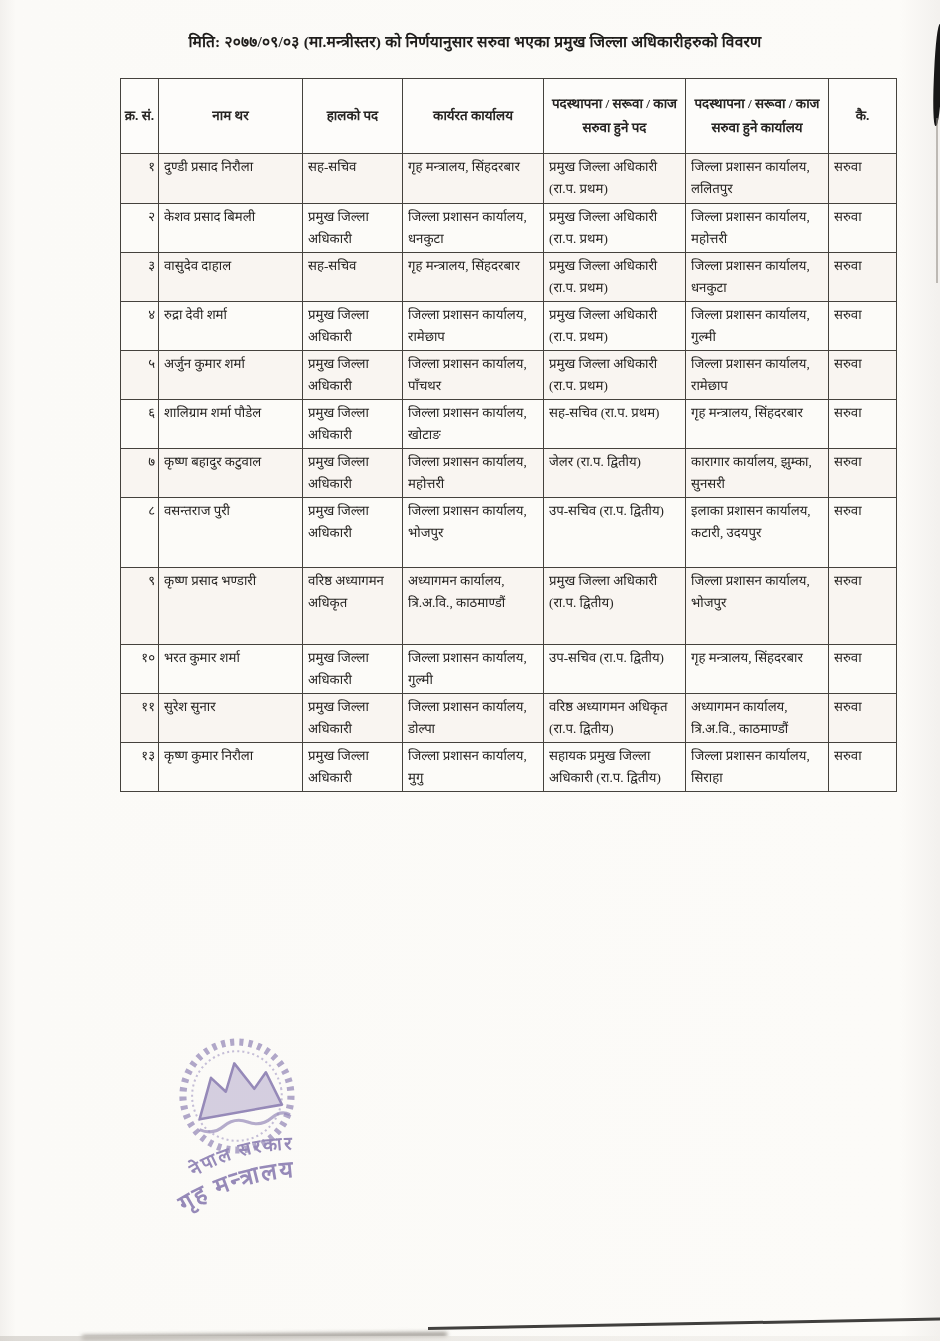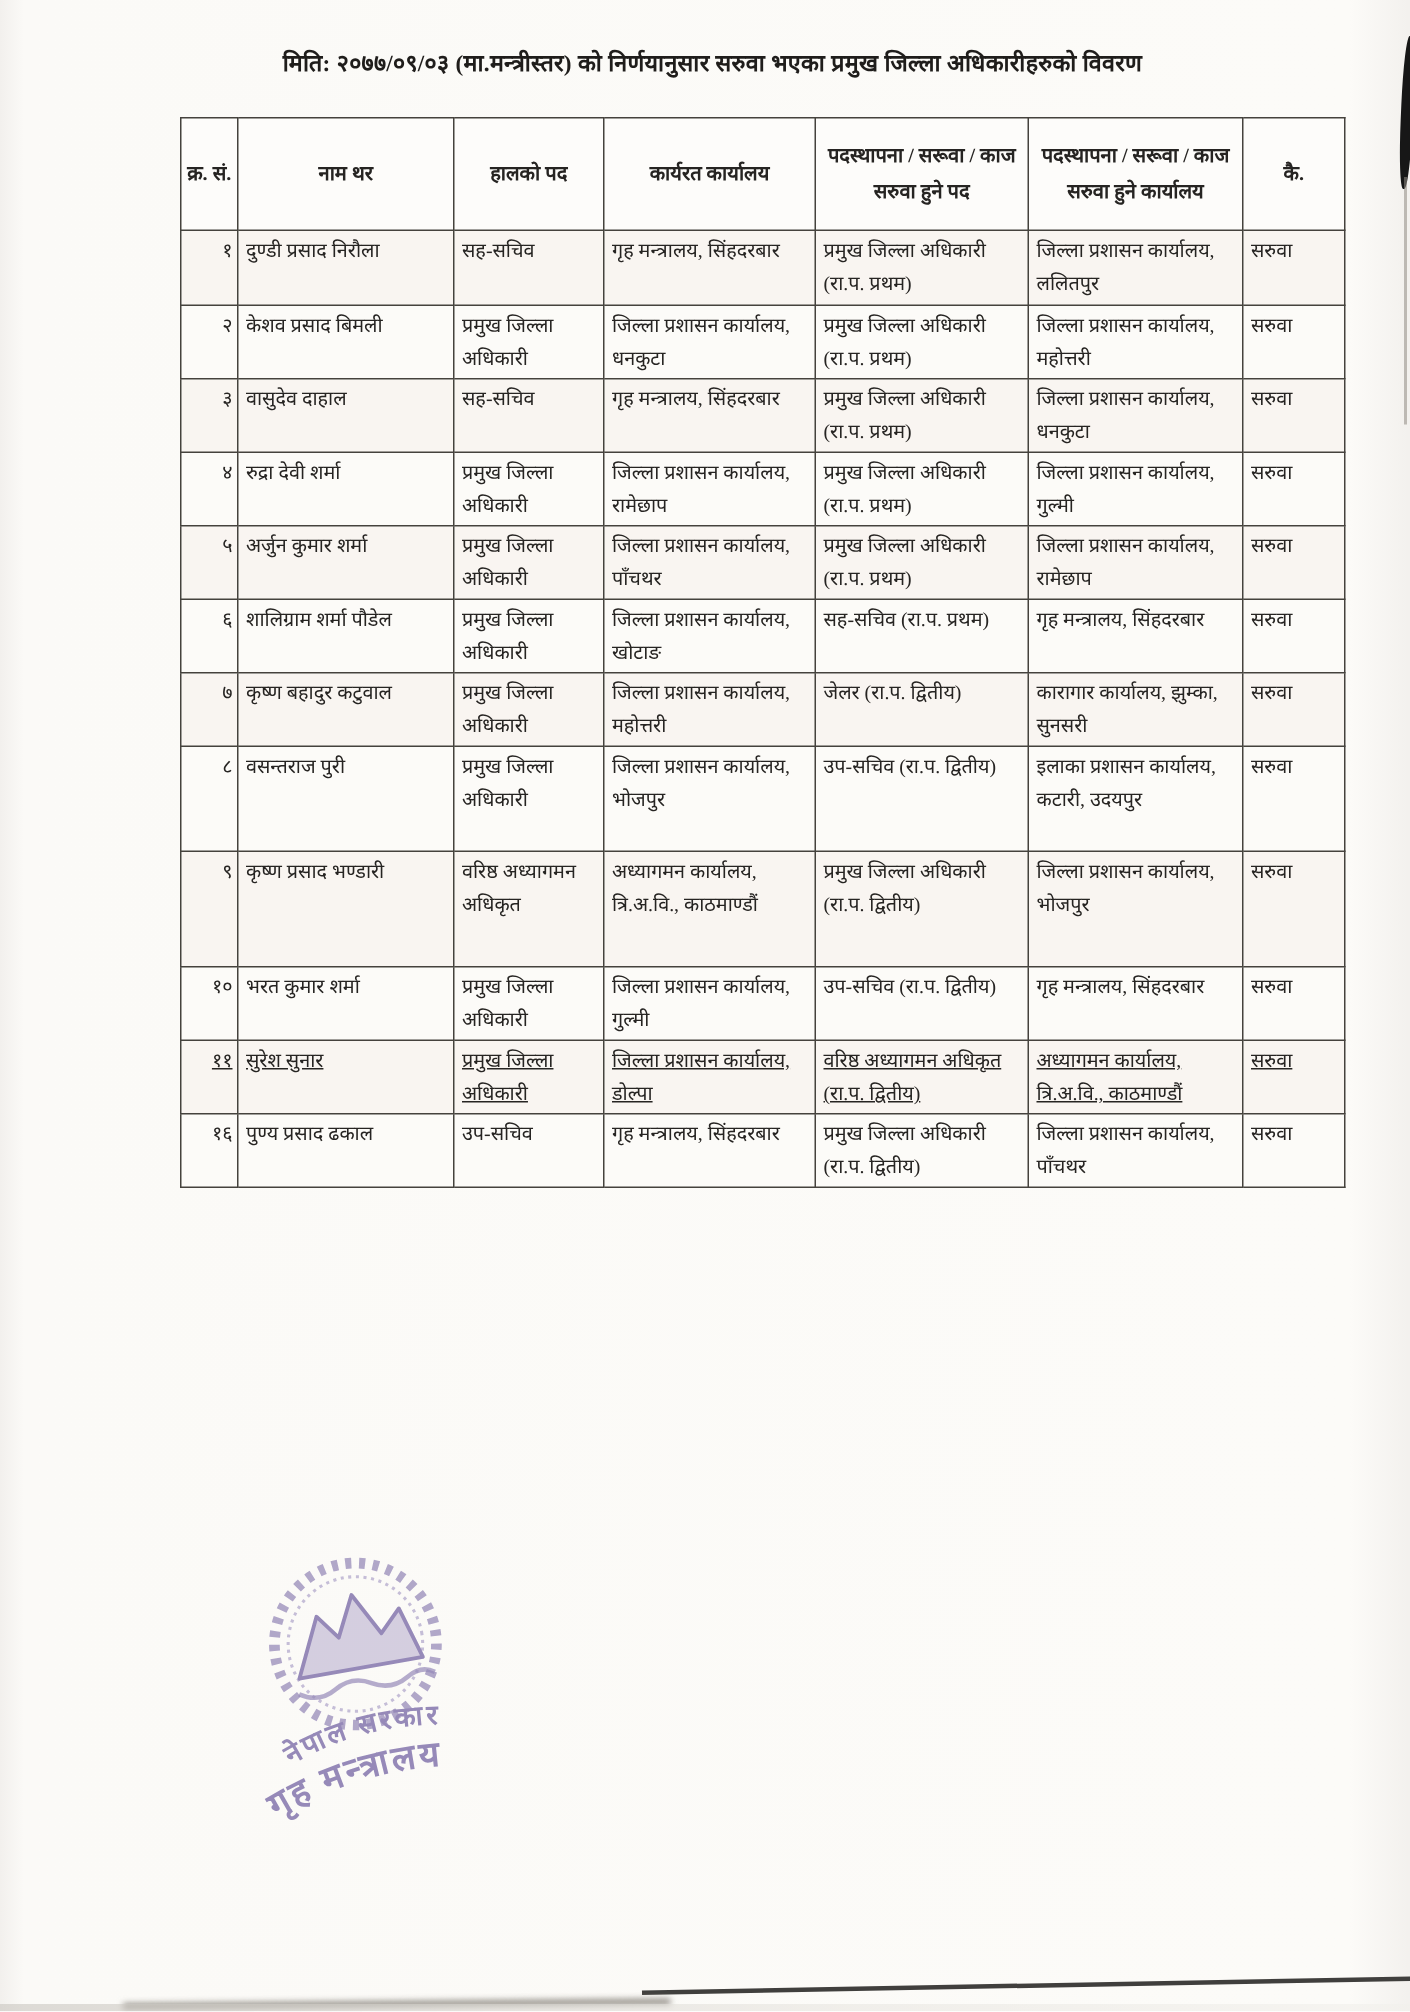--- a/index.html
+++ b/index.html
@@ -176,36 +176,36 @@
         </tr>
         <tr style="height: 42px;">
           <td class="col-sn">१०</td>
           <td>भरत कुमार शर्मा</td>
           <td>प्रमुख जिल्ला अधिकारी</td>
           <td>जिल्ला प्रशासन कार्यालय, गुल्मी</td>
           <td>उप-सचिव (रा.प. द्वितीय)</td>
           <td>गृह मन्त्रालय, सिंहदरबार</td>
           <td>सरुवा</td>
         </tr>
-        <tr style="height: 48px; text-decoration: underline;">
+        <tr style="height: 48px;">
           <td class="col-sn">११</td>
           <td>सुरेश सुनार</td>
           <td>प्रमुख जिल्ला अधिकारी</td>
           <td>जिल्ला प्रशासन कार्यालय, डोल्पा</td>
           <td>वरिष्ठ अध्यागमन अधिकृत (रा.प. द्वितीय)</td>
           <td>अध्यागमन कार्यालय, त्रि.अ.वि., काठमाण्डौं</td>
           <td>सरुवा</td>
         </tr>
         <tr style="height: 48px;">
-          <td class="col-sn">१६</td>
-          <td>पुण्य प्रसाद ढकाल</td>
-          <td>उप-सचिव</td>
-          <td>गृह मन्त्रालय, सिंहदरबार</td>
-          <td>प्रमुख जिल्ला अधिकारी (रा.प. द्वितीय)</td>
-          <td>जिल्ला प्रशासन कार्यालय, पाँचथर</td>
+          <td class="col-sn">१३</td>
+          <td>कृष्ण कुमार निरौला</td>
+          <td>प्रमुख जिल्ला अधिकारी</td>
+          <td>जिल्ला प्रशासन कार्यालय, मुगु</td>
+          <td>सहायक प्रमुख जिल्ला अधिकारी (रा.प. द्वितीय)</td>
+          <td>जिल्ला प्रशासन कार्यालय, सिराहा</td>
           <td>सरुवा</td>
         </tr>
       </tbody>
   </table>
 
   <div class="stamp">
     <svg viewBox="0 0 210 200" xmlns="http://www.w3.org/2000/svg">
       <defs>
         <path id="arc1" d="M 30 140 Q 93 112 166 134" fill="none"></path>
         <path id="arc2" d="M 16 172 Q 96 138 184 164" fill="none"></path>

